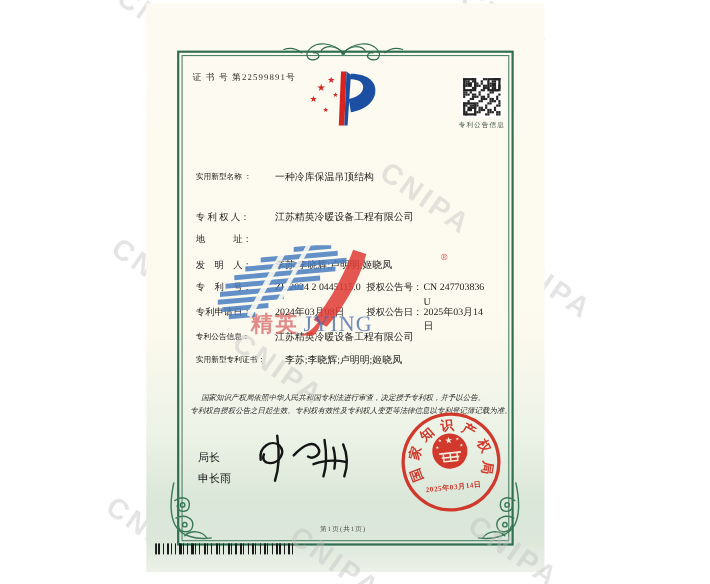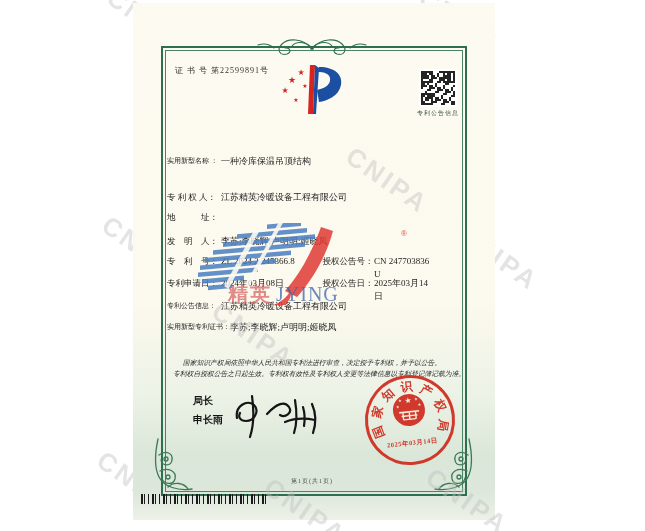--- a/index.html
+++ b/index.html
@@ -22,32 +22,32 @@
   .logo{position:absolute;left:142px;top:60px;width:72px;height:53px;}
   .qr{position:absolute;left:286px;top:66px;width:38px;height:38px;background:#fff;}
   .qr i{position:absolute;width:2px;height:2px;background:#242424;}
   .qr .fp{position:absolute;width:8px;height:8px;border:2px solid #242424;background:#fff;}
   .qr .fp::after{content:"";position:absolute;left:2px;top:2px;width:4px;height:4px;background:#242424;}
   .qr-label{position:absolute;left:281px;top:106px;width:48px;text-align:center;
             font-size:6px;letter-spacing:1px;color:#3f5446;}
   .title{position:absolute;left:28px;top:110px;width:302px;text-align:center;
          font-size:18px;font-weight:700;letter-spacing:2px;color:#141414;}
   
-  .row{position:absolute;left:34px;width:268px;display:flex;align-items:flex-start;
-       font-size:9px;line-height:12.5px;color:#1d1d1d;}
+  .row{position:absolute;left:45px;width:268px;display:flex;align-items:flex-start;
+       font-size:9px;line-height:12.5px;color:#1d1d1d;gap:18px;}
   .lbl{flex:0 0 54px;font-size:8.5px;white-space:pre;color:#222;}
   .lbl.sm{font-size:7px;}
   .val{flex:0 1 auto;max-width:210px;}
   .col2{position:absolute;left:155px;top:0;display:flex;}
-  .col2 .lbl{flex:0 0 52px;text-align:center;}
+  .col2 .lbl{flex:0 0 52px;}
   
   .legal{position:absolute;left:40px;top:354px;width:278px;text-align:center;
          font-size:6.8px;font-style:italic;line-height:11px;color:#2a2a2a;white-space:nowrap;}
-  .signer{position:absolute;left:47px;top:388px;font-size:10px;font-weight:700;
-          color:#141414;line-height:19px;margin-left:13px;}
+  .signer{position:absolute;left:47px;top:404px;font-size:10px;font-weight:400;
+          color:#141414;line-height:19px;}
   .sig{position:absolute;left:90px;top:388px;}
   
   .seal{position:absolute;left:232px;top:372px;width:90px;height:90px;z-index:5;
         transform:rotate(-6deg);opacity:.92;}
   .seal .ring{position:absolute;inset:0;border:3px solid #cf2a1d;border-radius:50%;}
   .seal .ch{position:absolute;left:50%;top:50%;font-size:12px;font-weight:700;color:#cf2a1d;}
   .seal .emblem{position:absolute;left:27px;top:16px;}
   .seal .sdate{position:absolute;left:0;top:64px;width:90px;text-align:center;
                font-size:6.5px;font-weight:700;color:#cf2a1d;letter-spacing:.5px;}
   
@@ -274,21 +274,21 @@
     </div>
     <div class="row" style="top:208px">
       <span class="lbl">地　　　址：</span>
     </div>
     <div class="row" style="top:232px">
       <span class="lbl">发　明　人：</span>
       <span class="val">李苏;李晓辉;卢明明;姬晓凤</span>
     </div>
     <div class="row" style="top:252px">
       <span class="lbl">专　利　号：</span>
-      <span class="val">ZL 2024 2 245366.8</span>
+      <span class="val">ZL 2024 2 0445115.0</span>
       <span class="col2">
         <span class="lbl">授权公告号：</span>
         <span class="val">CN 247703836 U</span>
       </span>
     </div>
     <div class="row" style="top:274px">
       <span class="lbl">专利申请日：</span>
       <span class="val">2024年03月08日</span>
       <span class="col2">
         <span class="lbl">授权公告日：</span>

